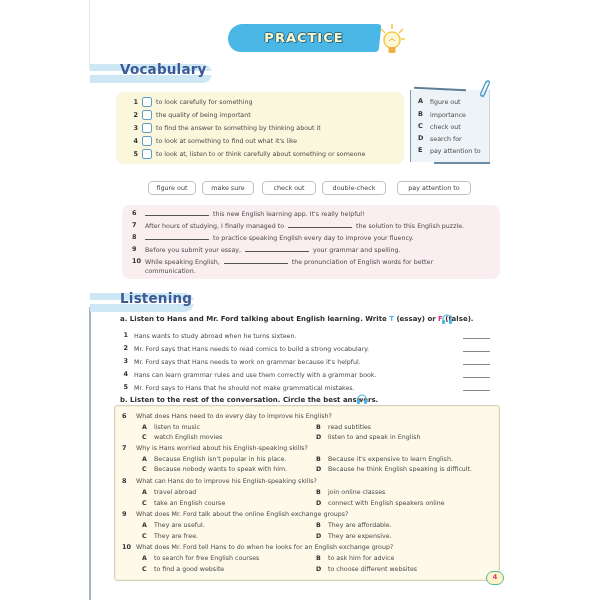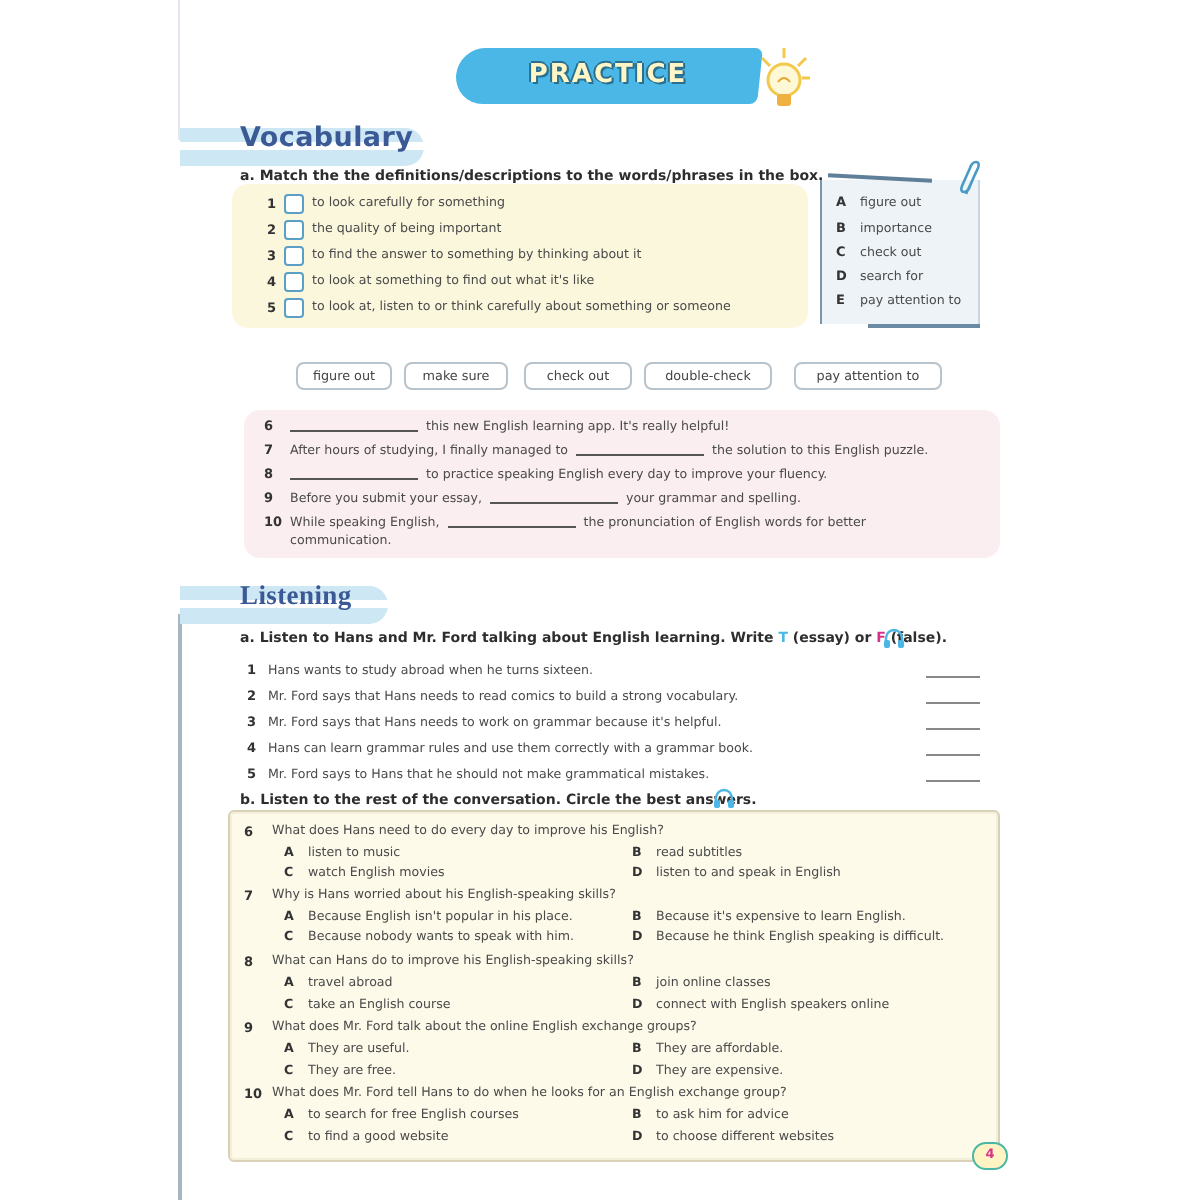--- a/index.html
+++ b/index.html
@@ -84,21 +84,20 @@
     <line x1="27" y1="7" x2="23" y2="11" stroke="#f2c94c" stroke-width="1.5"></line>
     <line x1="29" y1="17" x2="25" y2="17" stroke="#f2c94c" stroke-width="1.5"></line>
     <circle cx="16" cy="18" r="8" fill="#fff8d6" stroke="#f2c94c" stroke-width="1.5"></circle>
     <path d="M13 19 q3 -4 6 0" stroke="#e8a93c" fill="none" stroke-width="1"></path>
     <rect x="12.5" y="25" width="7" height="6" rx="1.5" fill="#f0b042"></rect>
   </svg>
 
   <div class="sec-bar" style="top:64px; width:122px;"></div>
   <div class="sec-title" style="left:116px; top:61px;">Vocabulary</div>
 
-  <div class="instr" style="left:116px; top:84px;">a. Match the the definitions/descriptions to the words/phrases in the box.</div>
   <div class="match-box"></div>
 
   <div class="match-row" style="top:95px;">
     <span class="n">1</span>
     <span class="checkbox"></span>
     <span class="small">to look carefully for something</span>
   </div>
   <div class="match-row" style="top:108px;">
     <span class="n">2</span>
     <span class="checkbox"></span>
@@ -179,21 +178,21 @@
   </div>
   <div class="fill-row" style="top:255px;">
     <span class="n">10</span>
     <span class="small">While speaking English,</span>
     <span class="blank" style="width:64px;"></span>
     <span class="small">the pronunciation of English words for better</span>
   </div>
   <div class="small" style="position:absolute; left:141px; top:267px;">communication.</div>
 
   <div class="sec-bar" style="top:293px; width:104px;"></div>
-  <div class="sec-title" style="left:116px; top:290px;font-family:Liberation Serif, serif;">Listening</div>
+  <div class="sec-title" style="left:116px; top:290px;">Listening</div>
 
   <div class="instr" style="left:116px; top:315px;">
     <span>a. Listen to Hans and Mr. Ford talking about English learning. Write </span><span class="t-red">T</span><span> (essay) or </span><span class="f-pink">F</span><span> (false).</span>
   </div>
   <svg class="headphone" style="left:437px; top:313px;" viewBox="0 0 12 12">
     <path d="M2 8 V6 a4 4 0 0 1 8 0 V8" fill="none" stroke="#4ab7e6" stroke-width="1.2"></path>
     <rect x="1" y="7" width="3" height="4" rx="1" fill="#4ab7e6"></rect>
     <rect x="8" y="7" width="3" height="4" rx="1" fill="#4ab7e6"></rect>
   </svg>
 

